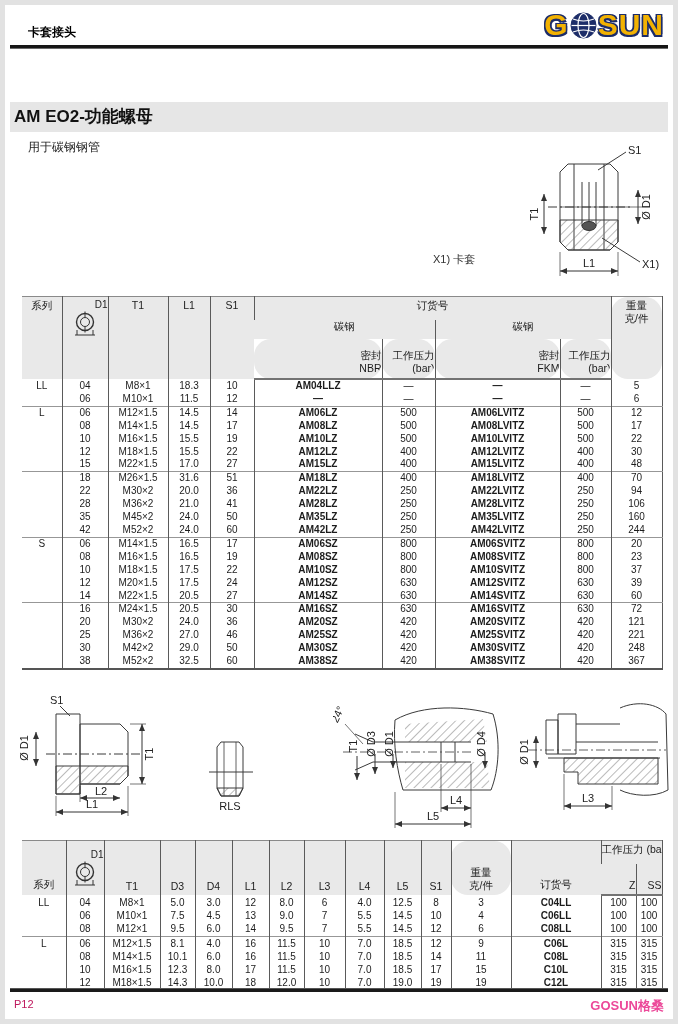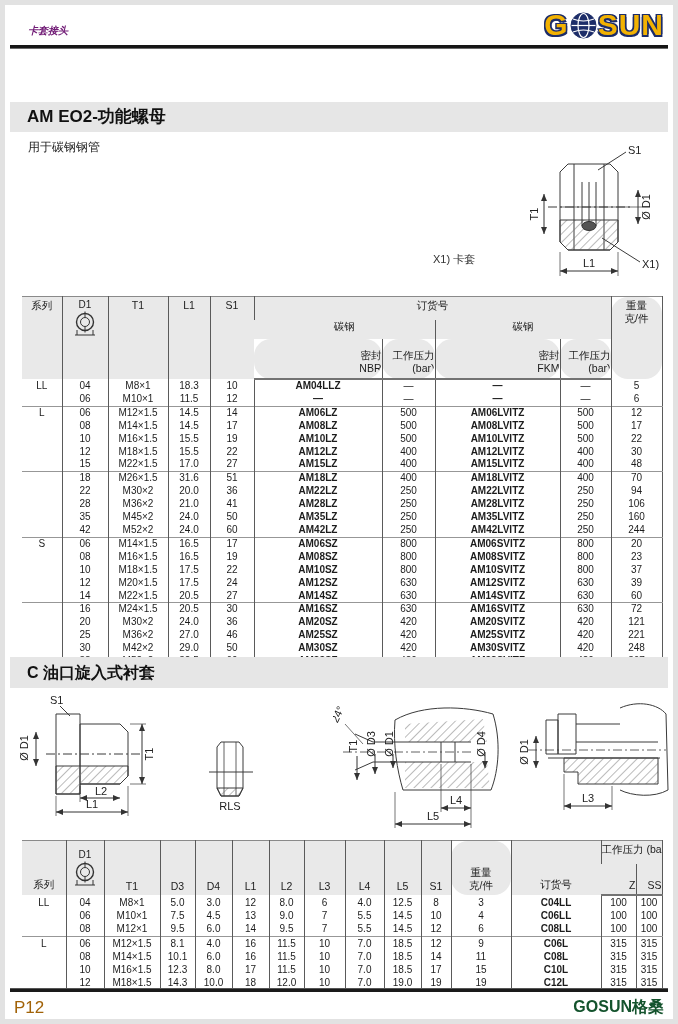--- a/index.html
+++ b/index.html
@@ -1,32 +1,32 @@
 <!DOCTYPE html>
 <html><head>
 <meta charset="utf-8">
 <style>
   html,body { margin:0; padding:0; }
   body { background:#d9d9d9; font-family:"Liberation Sans","DejaVu Sans",sans-serif; }
   .page { position:relative; width:678px; height:1024px; background:#ffffff; overflow:hidden;
           box-shadow: inset 0 0 0 5px #e2e2e2; }
 
   
-  .doc-title { position:absolute; left:28px; top:24px; font-size:10px; font-weight:bold; color:#701a75;font-style:italic; }
+  .doc-title { position:absolute; left:28px; top:24px; font-size:12px; font-weight:bold; color:#000000; }
   .top-rule  { position:absolute; left:10px; top:45px; width:658px; height:3px; background:#161616; border-bottom:1px solid #6a6a6a; }
   .logo { position:absolute; top:8px; right:14px; display:flex; align-items:center; gap:1px; }
   .logo-text { font-weight:900; font-size:30px; letter-spacing:1px; color:#f2b202;
       text-shadow:-1.5px -1.5px 0 #1d2d69, 1.5px -1.5px 0 #1d2d69, -1.5px 1.5px 0 #1d2d69, 1.5px 1.5px 0 #1d2d69; }
   .bottom-rule { position:absolute; left:10px; top:988px; width:658px; height:3px; background:#1a1a1a; border-top:1px solid #555; }
-  .page-num { position:absolute; left:14px; top:998px; font-size:17px; color:#a16207; }
-  .footer-brand { position:absolute; right:14px; top:997px; font-size:16px; font-weight:bold; color:#14532d; }
+  .page-num { position:absolute; left:14px; top:998px; font-size:11px; color:#be185d; }
+  .footer-brand { position:absolute; right:14px; top:997px; font-size:13px; font-weight:bold; color:#ec4899; }
 
   
   .band { position:absolute; left:10px; width:658px; background:#e6e6e6; color:#111; font-weight:bold; }
-  .band1 { top:102px; height:30px; font-size:17px; line-height:30px; padding-left:17px; box-sizing:border-box; }
+  .band1 { top:102px; height:30px; font-size:17px; line-height:30px; padding-left:4px; box-sizing:border-box; }
   .band2 { top:657px; height:31px; font-size:16px; line-height:31px; padding-left:17px; box-sizing:border-box; }
   .subtitle { position:absolute; left:28px; top:139px; font-size:12px; color:#222; }
   .drw-note { position:absolute; left:433px; top:252px; font-size:11px; color:#333; }
 
   
   .drw { position:absolute; }
   .drw text { font-size:11px; fill:#222; font-family:"Liberation Sans","DejaVu Sans",sans-serif; }
   .drw line, .drw path, .drw polygon, .drw rect, .drw ellipse, .drw circle { vector-effect:non-scaling-stroke; }
 
   
@@ -41,21 +41,21 @@
   .pre { white-space:pre-line; line-height:1.25;border-radius:17px; }
   .t1 { left:22px; top:296px; width:640px; }
   .t1 td { height:12.9px; line-height:12.9px; }
   .t1 tr.h1 th { height:18px; vertical-align:top; padding-top:2px; }
   .t1 tr.h2 th { height:16px; vertical-align:top; }
   .t1 tr.h3 th { height:36px; }
   .t2 { left:22px; top:840px; width:640px; }
   .t2 td { height:13.2px; line-height:13.2px; }
   .t2 tr.h1 .press-head { height:18px; vertical-align:top; padding-top:2px; }
   .t2 tr.h2 th { height:27px; }
-  .d1h { vertical-align:middle; padding-bottom:0; }
+  .d1h { vertical-align:middle; padding-bottom:0;text-align:right; }
   .d1h .d1lbl { font-size:10px; }
   .bold { font-weight:bold; }
   tr.group-start td { border-top:1.5px solid #979797; }
   .tube-icon { display:block; margin:1px auto 0 auto; }
 </style>
 </head>
 <body>
 
 <div class="page">
 
@@ -421,21 +421,20 @@
           <td>60</td>
           <td class="bold">AM38SZ</td>
           <td>420</td>
           <td class="bold">AM38SVITZ</td>
           <td>420</td>
           <td>367</td>
         </tr>
       </tbody>
   </table>
 
-  <div class="band band2">C 油口旋入式衬套</div>
 
   <svg class="drw" style="left:16px; top:694px;" width="150" height="130" viewBox="0 0 150 130">
     <defs>
       <pattern id="hatch2" width="6" height="6" patternUnits="userSpaceOnUse" patternTransform="rotate(45)">
         <line x1="0" y1="0" x2="0" y2="6" stroke="#777" stroke-width="1"></line>
       </pattern>
       <marker id="ar2" markerWidth="9" markerHeight="8" refX="7" refY="3" orient="auto-start-reverse">
         <path d="M0,0 L7,3 L0,6 Z" fill="#333"></path>
       </marker>
     </defs>

